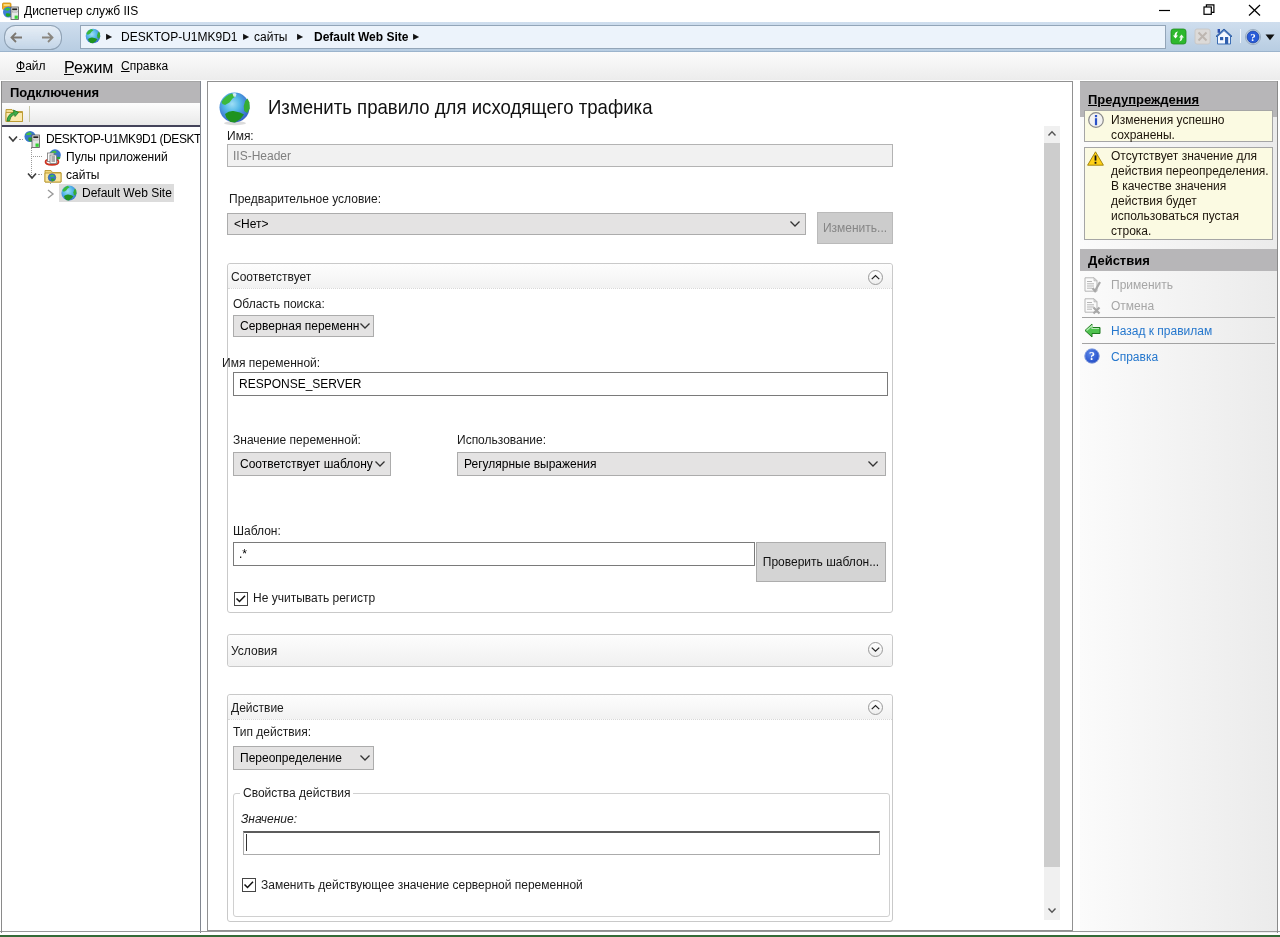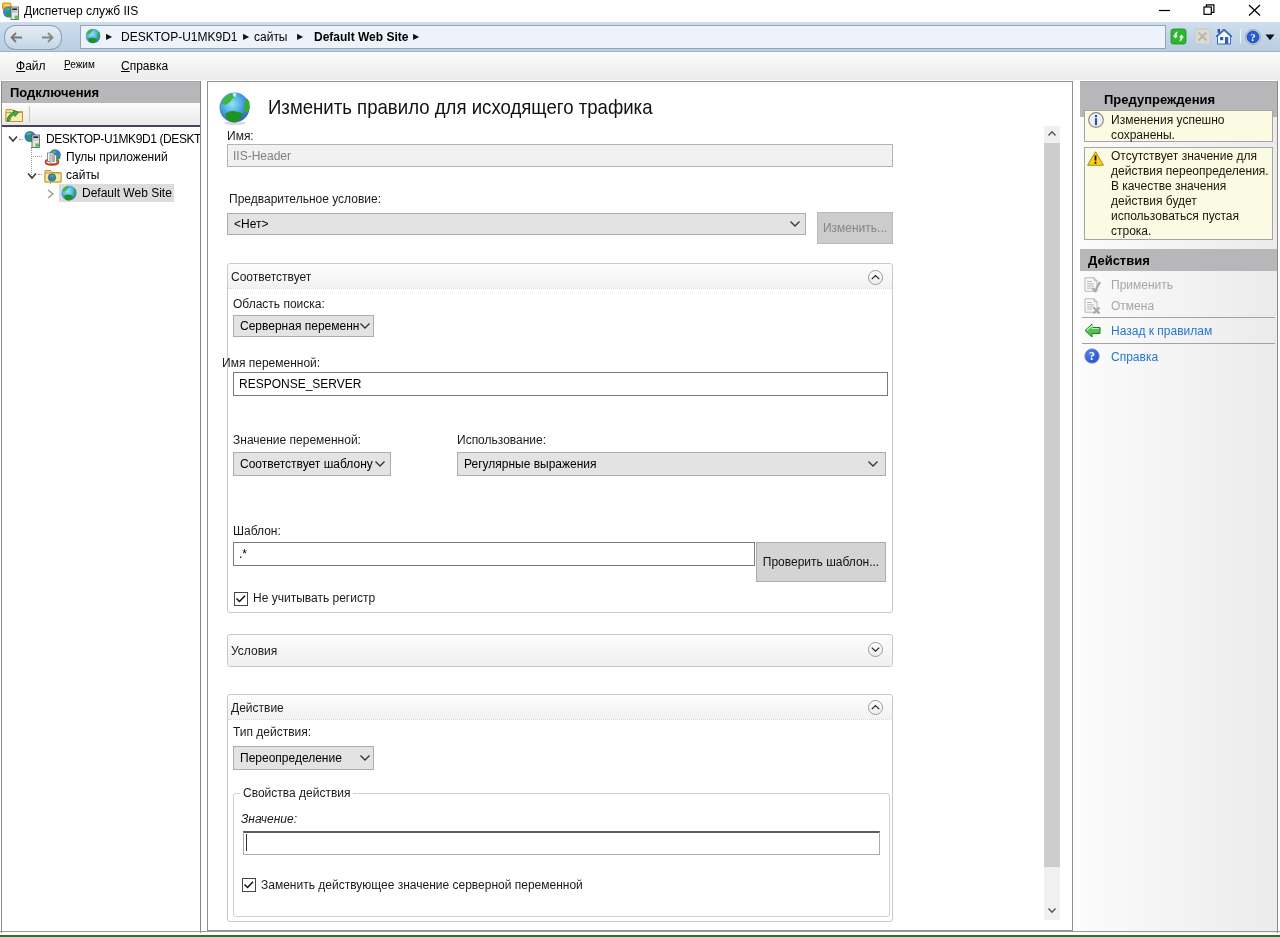--- a/index.html
+++ b/index.html
@@ -109,21 +109,21 @@
   <circle cx="8" cy="8" r="6" fill="#2a5bd7"></circle>
   <circle cx="8" cy="8" r="6" fill="none" stroke="#123a96" stroke-width="0.7"></circle>
   <text x="8" y="12" font-size="11" font-weight="bold" text-anchor="middle" fill="#fff" font-family="Liberation Serif,serif">?</text>
 </svg>
 <svg style="left:1265px;top:34px" width="10" height="7" viewBox="0 0 10 7">
   <path d="M0.5 0.5 h9 l-4.5 5.8 z" fill="#111"></path>
 </svg>
 
 <div class="abs" style="left:0;top:52px;width:1280px;height:28px;background:linear-gradient(#fbfbfb,#ececec);"></div>
 <div class="abs" style="left:16px;top:59px;font-size:12px;color:#000;"><u>Ф</u>айл</div>
-<div class="abs" style="left:64px;top:59px;font-size:10px;color:#000;"><u>Р</u>ежим</div>
+<div class="abs" style="left:64px;top:59px;font-size:16px;color:#000;"><u>Р</u>ежим</div>
 <div class="abs" style="left:121px;top:59px;font-size:12px;color:#000;"><u>С</u>правка</div>
 
 <div class="abs" style="left:1px;top:81px;width:200px;height:852px;background:#fff;border-right:1px solid #828790;box-sizing:border-box;"></div>
 <div class="hdr" style="left:1px;top:81px;width:199px;height:22px;padding-left:9px;border-top:1px solid #a5a5a5;">Подключения</div>
 <div class="abs" style="left:1px;top:103px;width:199px;height:24px;background:linear-gradient(#fdfdfd,#e9e9e9);border-bottom:2px solid #44435a;box-sizing:border-box;"></div>
 
 <svg style="left:5px;top:106px" width="20" height="17" viewBox="0 0 20 17">
   <path d="M1 3.5 h6 l1.5 2 h9 v10 h-16.5z" fill="#f4dc94" stroke="#b9972e" stroke-width="0.9"></path>
   <path d="M1 6.5 h16.5 v9 h-16.5z" fill="#fbe9ae" stroke="#b9972e" stroke-width="0.9"></path>
   <path d="M2 15 q0.5-7 7-8.5 l-0.5-2.5 5 2.5 -3.5 4 -0.5-2.2 q-4.5 1.5-5 6.7z" fill="#3fae49" stroke="#1c7a26" stroke-width="0.8"></path>
@@ -296,21 +296,21 @@
 <div class="abs" style="left:1044px;top:126px;width:16px;height:794px;background:#f0f0f0;"></div>
 <div class="abs" style="left:1044px;top:143px;width:16px;height:724px;background:#cdcdcd;"></div>
 <svg style="left:1048px;top:131px" width="8" height="5" viewBox="0 0 8 5">
     <path d="M0.5 4.5 L4 0.8 L7.5 4.5" fill="none" stroke="#555" stroke-width="1.4"></path>
   </svg>
 <svg style="left:1048px;top:908px" width="8" height="5" viewBox="0 0 8 5">
     <path d="M0.5 0.5 L4 4.2 L7.5 0.5" fill="none" stroke="#555" stroke-width="1.4"></path>
   </svg>
 
 <div class="abs" style="left:1080px;top:81px;width:197px;height:852px;background:linear-gradient(to right,#fbfbfb,#ebebeb);"></div>
-<div class="hdr" style="left:1080px;top:81px;width:197px;height:36px;padding-left:24px;border-top:1px solid #a5a5a5;">Предупреждения</div>
+<div class="hdr" style="left:1080px;top:81px;width:197px;height:36px;padding-left:8px;border-top:1px solid #a5a5a5;text-decoration:underline;">Предупреждения</div>
 
 <div class="abs" style="left:1084px;top:110px;width:189px;height:32px;background:#fbfae2;border:1px solid #a5a5a5;box-sizing:border-box;"></div>
 <svg style="left:1088px;top:112px" width="16" height="16" viewBox="0 0 16 16">
   <circle cx="8" cy="8" r="7.3" fill="#f2f2f2" stroke="#8a8a8a" stroke-width="1.2"></circle>
   <rect x="6.9" y="3" width="2.2" height="2.2" fill="#2a50c8"></rect>
   <rect x="6.9" y="6.2" width="2.2" height="7" fill="#2a50c8"></rect>
 </svg>
 <div class="abs" style="left:1111px;top:113px;font-size:12px;line-height:15px;color:#1c140a;">Изменения успешно<br>сохранены.</div>
 
 <div class="abs" style="left:1084px;top:147px;width:189px;height:93px;background:#fbfae2;border:1px solid #a5a5a5;box-sizing:border-box;"></div>

